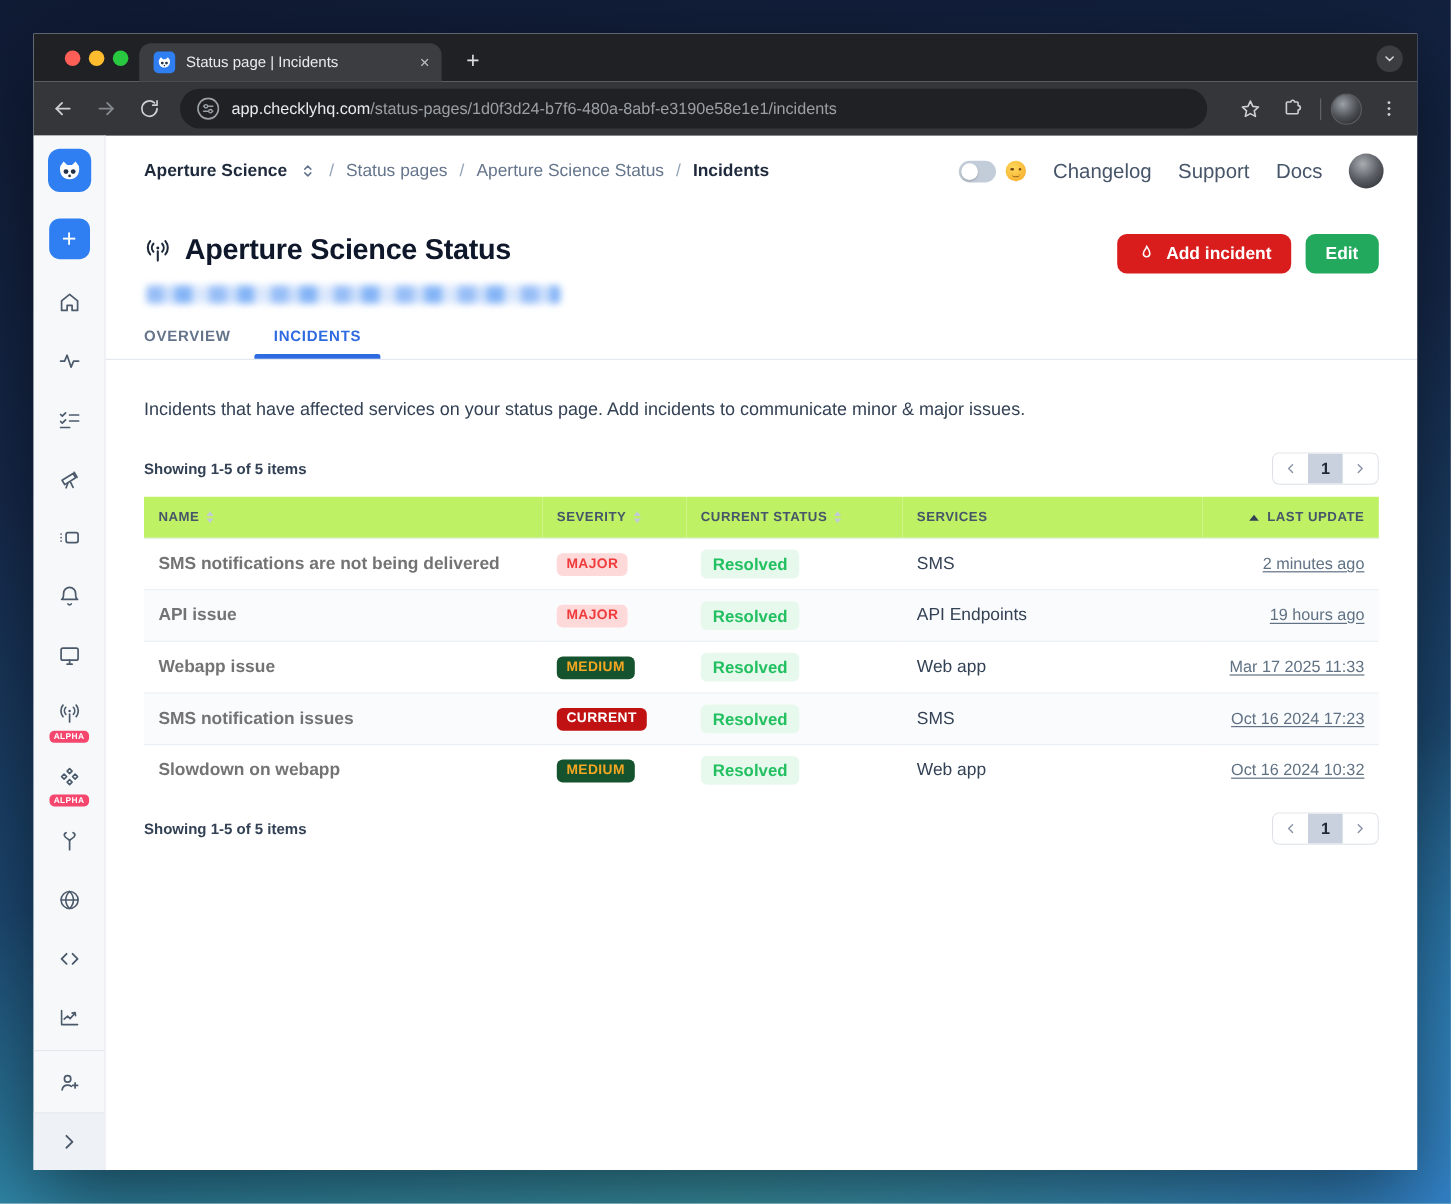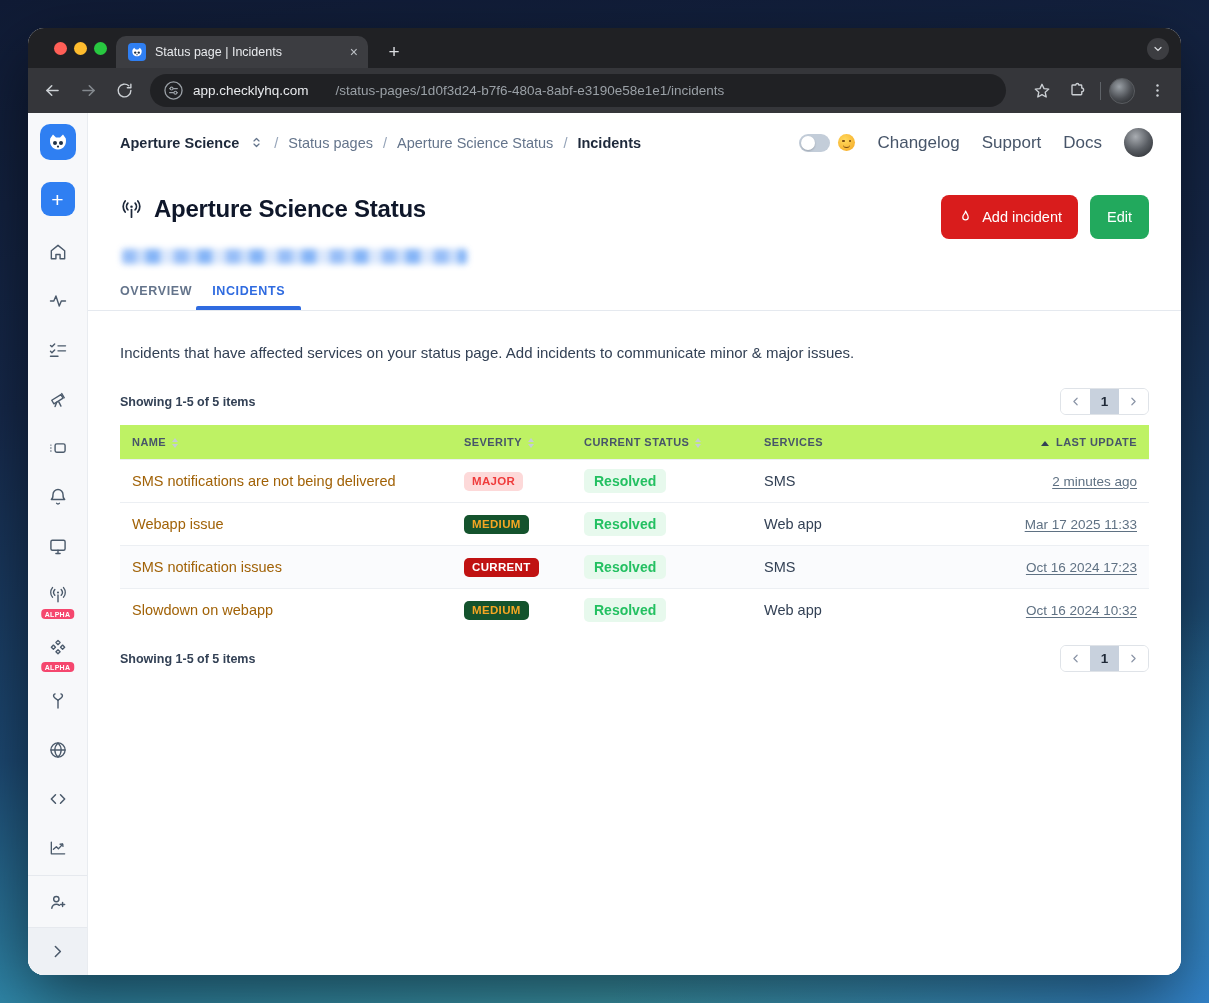--- a/index.html
+++ b/index.html
@@ -3,37 +3,37 @@
 <meta charset="utf-8">
 <style>
   * { margin:0; padding:0; box-sizing:border-box; }
   html,body { width:1209px; height:1003px; overflow:hidden; font-family:"Liberation Sans","DejaVu Sans",sans-serif; }
   body{
     background:
       radial-gradient(90% 70% at 100% 100%, rgba(47,125,209,.85), rgba(47,125,209,0) 55%),
       linear-gradient(172deg, #101b35 0%, #16294b 35%, #1d4a74 65%, #2f86a8 85%, #4ab0b4 100%);
     position:relative;
   }
-  .window{ position:absolute; left:28px; top:28px; width:1153px; height:947px; border-radius:16px; overflow:hidden; box-shadow:0 24px 70px rgba(0,0,0,.55); background:#fff; }
+  .window{ position:absolute; left:28px; top:28px; width:1153px; height:947px; border-radius:0; overflow:hidden; box-shadow:0 24px 70px rgba(0,0,0,.55); background:#fff; }
 
   
   .tabbar{ position:relative; height:40px; background:#202124; }
   .lights{ position:absolute; left:26px; top:14px; display:flex; gap:7px; }
   .light{ width:13px; height:13px; border-radius:50%; }
   .tab{ position:absolute; left:88px; top:8px; width:252px; height:32px; background:#3c3d41; border-radius:10px 10px 0 0; display:flex; align-items:center; padding:0 10px 0 12px; gap:9px; }
   .favicon{ width:18px; height:18px; border-radius:4px; background:#2f7ff2; display:flex; align-items:center; justify-content:center; flex:none; }
   .tab-title{ color:#e8eaed; font-size:12.5px; flex:1; white-space:nowrap; overflow:hidden; }
   .tab-close{ color:#bdc1c6; font-size:14px; line-height:1; cursor:default; }
   .newtab{ position:absolute; left:352px; top:10px; width:28px; height:28px; color:#dadce0; font-size:19px; display:flex; align-items:center; justify-content:center; border-radius:50%; }
   .tabbar-caret{ position:absolute; right:12px; top:10px; width:22px; height:22px; border-radius:50%; background:#3c3d41; color:#dadce0; display:flex; align-items:center; justify-content:center; }
   .toolbar{ position:relative; height:45px; background:#35363a; display:flex; align-items:center; }
   .navbtn{ width:28px; height:28px; display:flex; align-items:center; justify-content:center; border-radius:50%; flex:none; }
   .omnibox{ position:absolute; left:122px; top:6px; width:856px; height:33px; background:#202124; border-radius:17px; display:flex; align-items:center; padding:0 14px; gap:10px; }
   .url{ font-size:13.5px; white-space:nowrap; overflow:hidden; }
-  .url .host{ color:#e8eaed; } .url .path{ color:#9aa0a6;margin-left:27px; }
+  .url .host{ color:#e8eaed; } .url .path{ color:#9aa0a6; }
   .toolbar-right{ position:absolute; right:10px; top:0; height:45px; display:flex; align-items:center; gap:8px; }
   .tb-sep{ width:1px; height:18px; background:#5f6368; }
   .browser-avatar{ width:26px; height:26px; border-radius:50%; background:radial-gradient(circle at 38% 32%, #9aa0a6, #4a4d52 55%, #1d1f22); border:1px solid #5a5d61; }
 
   
   .app{ display:flex; height:862px; background:#fff; }
   .sidebar{ width:60px; background:#f7f8fa; border-right:1px solid #e9ecf0; display:flex; flex-direction:column; align-items:center; flex:none; position:relative; }
   .logo{ width:36px; height:36px; border-radius:10px; background:#2f7ff2; margin-top:11px; display:flex; align-items:center; justify-content:center; }
   .addbtn{ width:34px; height:34px; border-radius:9px; background:#2f7ff2; color:#fff; font-size:21px; line-height:1; display:flex; align-items:center; justify-content:center; margin-top:22px; }
   .snav{ width:100%; display:flex; flex-direction:column; align-items:center; }
@@ -60,46 +60,46 @@
   .emoji-face .mouth{ position:absolute; left:5px; bottom:3.2px; width:7px; height:3.5px; border-bottom:1.6px solid #7a4b12; border-radius:0 0 7px 7px; }
   .hlink{ font-size:17px; color:#475569; text-decoration:none; }
   .user-avatar{ width:29px; height:29px; border-radius:50%; background:radial-gradient(circle at 40% 30%, #a9adb2, #5a5e64 50%, #23262a); }
 
   .main{ flex:1; overflow:hidden; position:relative; }
   .titlerow{ display:flex; align-items:flex-start; padding:23px 32px 0 32px; }
   .titleleft{ display:flex; align-items:center; gap:11px; color:#0f172a; }
   .pagetitle{ font-size:24px; font-weight:bold; letter-spacing:-.01em; }
   .title-icon{ color:#1e293b; }
   .titlebtns{ margin-left:auto; display:flex; gap:12px; }
-  .btn{ height:44px; border:none; border-radius:8px; font-size:14.5px; font-weight:normal; color:#fff; display:flex; align-items:center; gap:8px; padding:0 16px; font-family:inherit; }
+  .btn{ height:33px; border:none; border-radius:8px; font-size:14.5px; font-weight:bold; color:#fff; display:flex; align-items:center; gap:8px; padding:0 16px; font-family:inherit; }
   .btn-red{ background:#d91c1c; }
   .btn-green{ background:#22a95d; padding:0 17px; }
   .blur-link{ margin:10px 0 0 34px; width:345px; height:15px; border-radius:3px;
     background:repeating-linear-gradient(90deg,#74a8f5 0 14px, #b9d3fa 14px 24px, #5b9bf4 24px 38px, #cfe0fb 38px 52px);
     filter:blur(3px); opacity:.75; }
 
-  .tabs{ display:flex; gap:20px; margin:20px 0 0 32px; position:relative; }
+  .tabs{ display:flex; gap:36px; margin:20px 0 0 32px; position:relative; }
   .ptab{ font-size:12.5px; font-weight:bold; letter-spacing:.05em; color:#64748b; padding-bottom:12px; position:relative; }
   .ptab.active{ color:#2f6be0; }
   .ptab.active::after{ content:""; position:absolute; left:-16px; right:-16px; bottom:0; height:4px; background:#2f6be0; border-radius:2px 2px 0 0; }
   .tabs-divider{ height:1px; background:#e5e9ef; }
 
   .desc{ margin:33px 32px 0 32px; font-size:15px; color:#334155; }
   .listbar{ margin:27px 32px 0 32px; display:flex; align-items:center; justify-content:space-between; }
   .showing{ font-size:12.5px; font-weight:bold; color:#334155; }
   .pager{ display:flex; border:1px solid #dfe3e8; border-radius:6px; overflow:hidden; height:27px; }
   .pager .pcell{ width:29px; display:flex; align-items:center; justify-content:center; color:#8a94a6; background:#fff; }
   .pager .pnum{ background:#c8d1dd; color:#1f2937; font-size:13.5px; font-weight:bold; }
 
   table.grid{ width:calc(100% - 64px); margin:10px 32px 0 32px; border-collapse:collapse; }
   .grid th{ background:#bef264; font-size:11px; font-weight:bold; letter-spacing:.04em; color:#475569; text-align:left; padding:11px 12px; white-space:nowrap; }
   .grid th.last, .grid td.last{ text-align:right; }
   .grid td{ padding:9px 12px; border-top:1px solid #eceff3; font-size:14.5px; color:#334155; height:38px; }
   .grid tr.even td{ background:#fafbfd; }
-  .cell-name{ font-weight:normal; color:#a16207; font-size:14.5px; }
+  .cell-name{ font-weight:bold; color:#737373; font-size:14.5px; }
   .sorticons{ display:inline-flex; flex-direction:column; gap:2px; margin-left:6px; vertical-align:middle; }
   .tri{ width:0; height:0; border-left:3.5px solid transparent; border-right:3.5px solid transparent; }
   .tri.up{ border-bottom:4px solid #c3ccd6; } .tri.down{ border-top:4px solid #c3ccd6; }
   .sorted-up{ display:inline-block; width:0; height:0; border-left:4px solid transparent; border-right:4px solid transparent; border-bottom:5px solid #334155; margin-right:7px; vertical-align:middle; }
   .sev{ display:inline-block; font-size:11.5px; font-weight:bold; letter-spacing:.03em; padding:3.5px 8px; border-radius:5px; }
   .sev-major{ background:#fdd9d9; color:#ef3b3b; }
   .sev-medium{ background:#14532d; color:#f5a623; }
   .sev-critical{ background:#c01212; color:#fff; }
   .status-pill{ display:inline-block; font-size:14px; font-weight:bold; color:#23c061; background:#e7f9ed; padding:4px 10px; border-radius:5px; }
   .lastupd{ color:#5f7183; font-size:13.5px; text-decoration:underline; text-underline-offset:2px; }
@@ -423,20 +423,27 @@
           </thead>
           <tbody>
   <tr>
     <td><span class="cell-name">SMS notifications are not being delivered</span></td>
     <td><span class="sev sev-major">MAJOR</span></td>
     <td><span class="status-pill">Resolved</span></td>
     <td><span>SMS</span></td>
     <td class="last"><a class="lastupd">2 minutes ago</a></td>
   </tr>
 
+  <tr class="even">
+    <td><span class="cell-name">API issue</span></td>
+    <td><span class="sev sev-major">MAJOR</span></td>
+    <td><span class="status-pill">Resolved</span></td>
+    <td><span>API Endpoints</span></td>
+    <td class="last"><a class="lastupd">19 hours ago</a></td>
+  </tr>
 
   <tr>
     <td><span class="cell-name">Webapp issue</span></td>
     <td><span class="sev sev-medium">MEDIUM</span></td>
     <td><span class="status-pill">Resolved</span></td>
     <td><span>Web app</span></td>
     <td class="last"><a class="lastupd">Mar 17 2025 11:33</a></td>
   </tr>
 
   <tr class="even">

